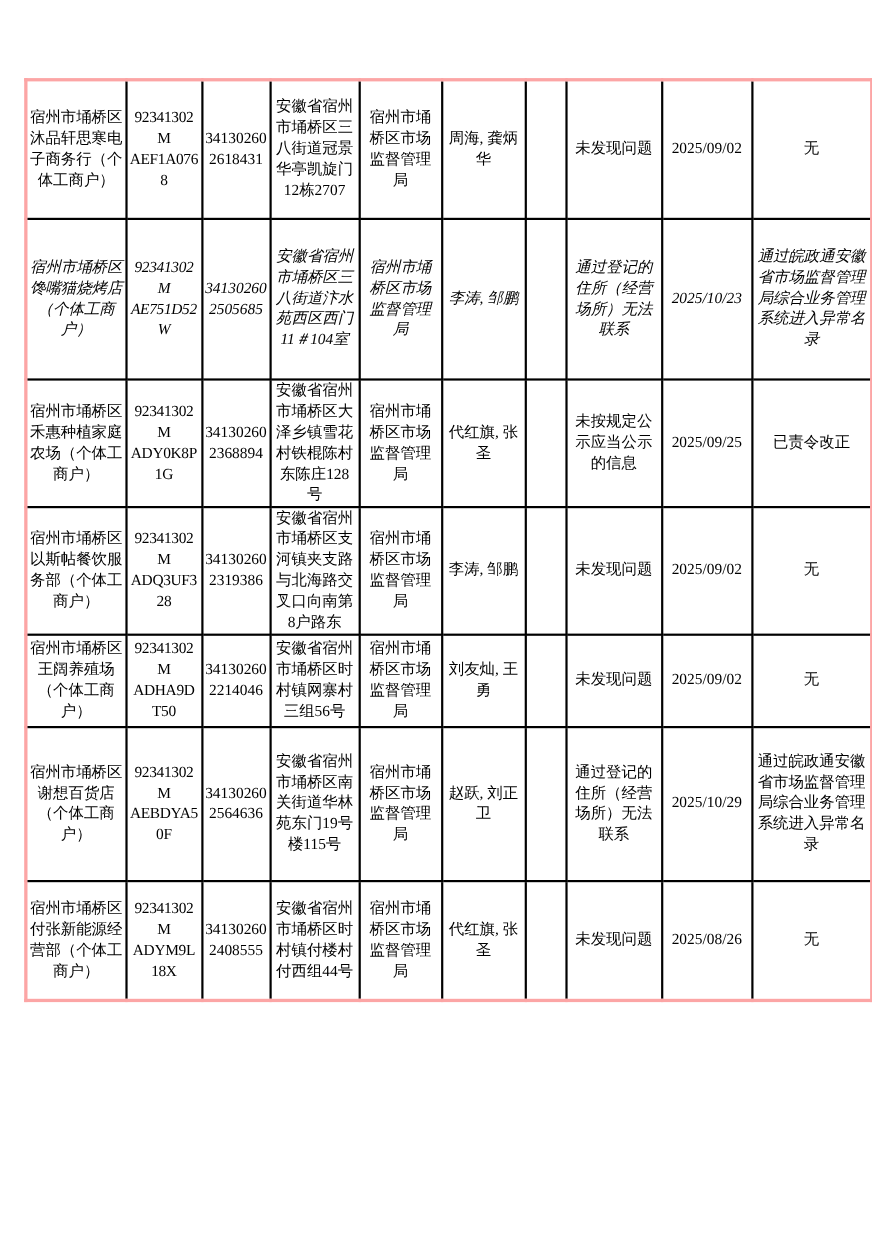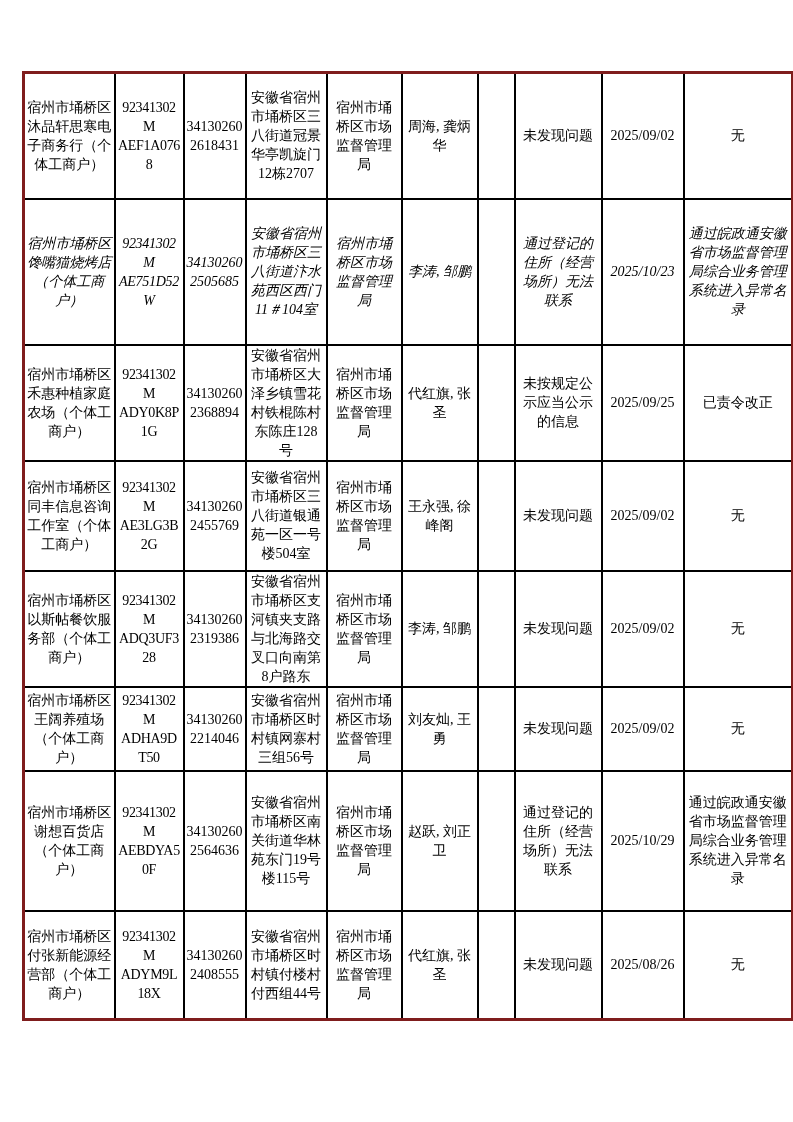--- a/index.html
+++ b/index.html
@@ -16,21 +16,21 @@
     font-family: "Liberation Serif", "DejaVu Serif", serif;
     color: #000000;
   }
   table.records {
     position: absolute;
     left: 22px;
     top: 71px;
     border-collapse: collapse;
     table-layout: fixed;
     width: 769px;
-    border: 3px solid #7f1d1d;
+    border: 3px solid #fca5a5;
   }
   table.records td {
     border: 2px solid #000000;
     text-align: center;
     vertical-align: middle;
     font-size: 14px;
     line-height: 19px;
     word-break: break-all;
     padding: 0 2px;
     overflow: visible;
@@ -102,34 +102,20 @@
           <td class="c2">34130260
 2368894</td>
           <td class="c3">安徽省宿州市埇桥区大泽乡镇雪花村铁棍陈村东陈庄128号</td>
           <td class="c4">宿州市埇桥区市场监督管理局</td>
           <td class="c5">代红旗, 张圣</td>
           <td class="c6"></td>
           <td class="c7">未按规定公示应当公示的信息</td>
           <td class="c8">2025/09/25</td>
           <td class="c9">已责令改正</td>
         </tr>
-        <tr style="height: 110px;">
-          <td class="c0">宿州市埇桥区同丰信息咨询工作室（个体工商户）</td>
-          <td class="c1">92341302M
-AE3LG3B2G</td>
-          <td class="c2">34130260
-2455769</td>
-          <td class="c3">安徽省宿州市埇桥区三八街道银通苑一区一号楼504室</td>
-          <td class="c4">宿州市埇桥区市场监督管理局</td>
-          <td class="c5">王永强, 徐峰阁</td>
-          <td class="c6"></td>
-          <td class="c7">未发现问题</td>
-          <td class="c8">2025/09/02</td>
-          <td class="c9">无</td>
-        </tr>
         <tr style="height: 115px;">
           <td class="c0">宿州市埇桥区以斯帖餐饮服务部（个体工商户）</td>
           <td class="c1">92341302M
 ADQ3UF328</td>
           <td class="c2">34130260
 2319386</td>
           <td class="c3">安徽省宿州市埇桥区支河镇夹支路与北海路交叉口向南第8户路东</td>
           <td class="c4">宿州市埇桥区市场监督管理局</td>
           <td class="c5">李涛, 邹鹏</td>
           <td class="c6"></td>

